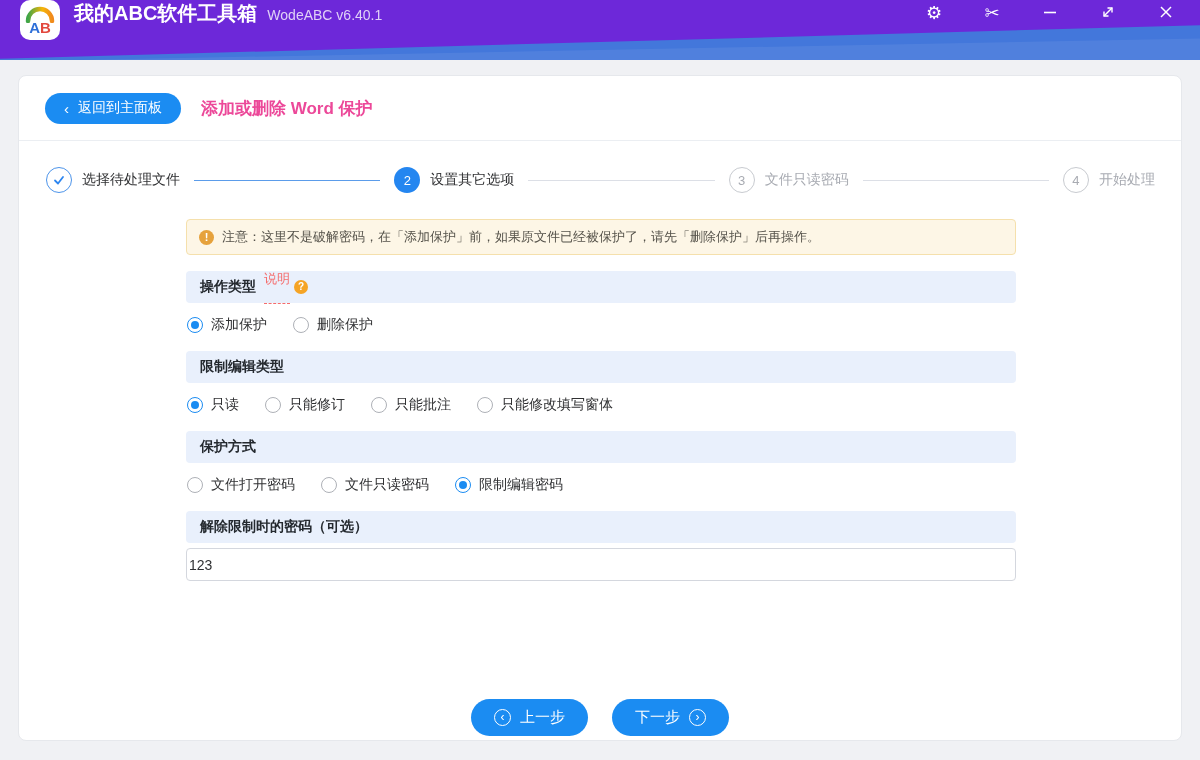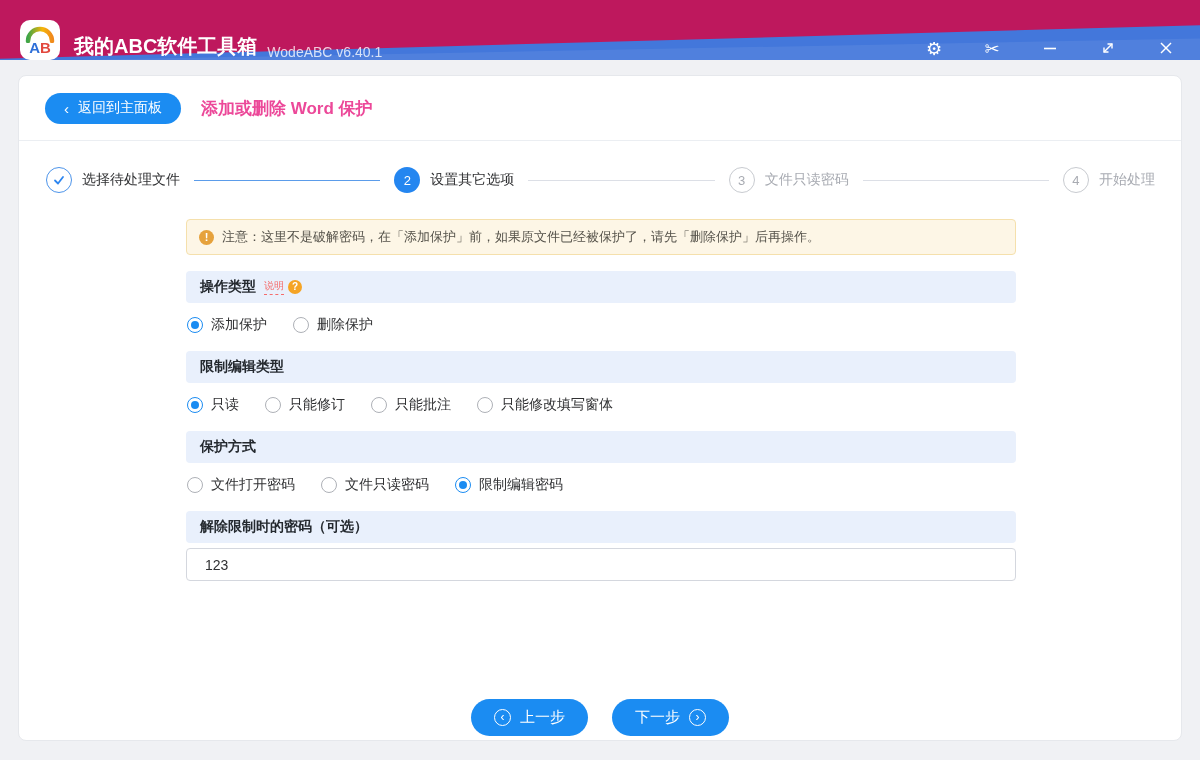--- a/index.html
+++ b/index.html
@@ -1,20 +1,20 @@
 <!DOCTYPE html>
 <html><head>
 <meta charset="utf-8">
 <style>
   * { margin:0; padding:0; box-sizing:border-box; }
   html,body { width:1200px; height:760px; overflow:hidden; }
   body { font-family:"Liberation Sans","DejaVu Sans",sans-serif; background:#F0F1F4; position:relative; }
 
   
-  .titlebar { position:relative; height:60px; background:#be185d; display:flex; align-items:flex-end; overflow:hidden; color:#fff; }
+  .titlebar { position:relative; height:60px; background:#6d28d9; display:flex; align-items:flex-start; overflow:hidden; color:#fff; }
   .titlebar::before { content:''; position:absolute; top:42px; left:-3%; width:106%; height:90px; background:#4377DB; transform:rotate(-1.6deg); }
   .titlebar::after { content:''; position:absolute; top:50px; left:-3%; width:106%; height:90px; background:rgba(255,255,255,0.07); transform:rotate(-1.1deg); }
   .titlebar > * { position:relative; z-index:2; }
   .app-logo { width:40px; height:40px; background:#fff; border-radius:10px; margin-left:20px; position:relative; flex:none; }
   .app-logo svg { position:absolute; top:3px; left:3px; }
   .logo-letters { position:absolute; bottom:4px; width:100%; text-align:center; font-size:15px; font-weight:bold; letter-spacing:0; }
   .logo-a { color:#2E6FD8; } .logo-b { color:#E2483D; }
   .app-title { font-size:20px; font-weight:bold; margin-left:14px; }
   .app-version { font-size:14px; color:rgba(255,255,255,0.78); margin-left:10px; padding-top:7px; }
   .tb-controls { margin-left:auto; display:flex; align-items:center; gap:34px; padding-right:22px; }
@@ -39,30 +39,30 @@
   .connector { flex:1; height:1px; background:#DCDFE6; margin:0 14px; }
   .connector.blue { background:#5B9CEA; }
 
   
   .content { margin:25px 0 0 167px; width:830px; }
   .notice { display:flex; align-items:center; gap:8px; height:36px; background:#FDF6E6; border:1px solid #F5E0AC; border-radius:4px; padding:0 12px; font-size:13px; color:#55524A; }
   .notice-icon { width:15px; height:15px; border-radius:50%; background:#E6A23C; color:#fff; font-size:11px; font-weight:bold; display:flex; align-items:center; justify-content:center; flex:none; line-height:1; }
 
   .section { margin-top:16px; }
   .section-bar { height:32px; background:#E9F0FC; border-radius:4px; display:flex; align-items:center; padding:0 14px; font-size:14px; font-weight:bold; color:#24292F; }
-  .help-link { margin-left:8px; color:#F56C6C; font-weight:normal; font-size:10px; border-bottom:1px dashed #F56C6C; padding-bottom:1px; cursor:pointer; }
+  .help-link { margin-left:8px; color:#F56C6C; font-weight:normal; font-size:13px; border-bottom:1px dashed #F56C6C; padding-bottom:15px; cursor:pointer; }
   .help-badge { margin-left:4px; width:14px; height:14px; border-radius:50%; background:#F5A425; color:#fff; font-size:10px; font-weight:bold; display:inline-flex; align-items:center; justify-content:center; cursor:pointer; line-height:1; }
 
   .radio-row { display:flex; align-items:center; gap:26px; margin:12px 0 16px 1px; height:20px; }
   .radio { display:flex; align-items:center; gap:8px; font-size:14px; color:#303133; cursor:pointer; }
   .radio-dot { width:16px; height:16px; border-radius:50%; border:1px solid #AEB1B7; background:#fff; position:relative; flex:none; }
   .radio.checked .radio-dot { border:1.5px solid #1B8CF2; }
   .radio.checked .radio-dot::after { content:''; position:absolute; inset:3px; border-radius:50%; background:#1B8CF2; }
 
-  .pw-input { width:100%; height:33px; border:1px solid #D4D7DE; border-radius:4px; padding:0 18px; font-size:14px; color:#303133; margin-top:5px; outline:none; background:#fff; font-family:inherit; }
+  .pw-input { width:100%; height:33px; border:1px solid #D4D7DE; border-radius:4px; padding:0 2px; font-size:14px; color:#303133; margin-top:5px; outline:none; background:#fff; font-family:inherit; }
 
   
   .footer { position:absolute; bottom:4px; left:0; right:0; display:flex; justify-content:center; gap:24px; }
   .footer-btn { display:inline-flex; align-items:center; gap:9px; height:37px; padding:0 23px; border-radius:19px; background:#1B8CF2; color:#fff; font-size:15px; border:none; cursor:pointer; font-family:inherit; }
   .circle-icon { width:17px; height:17px; border:1.5px solid #fff; border-radius:50%; display:flex; align-items:center; justify-content:center; font-size:12px; line-height:1; padding-bottom:1px; flex:none; }
 </style>
 </head>
 <body>
 
 <div class="titlebar">

